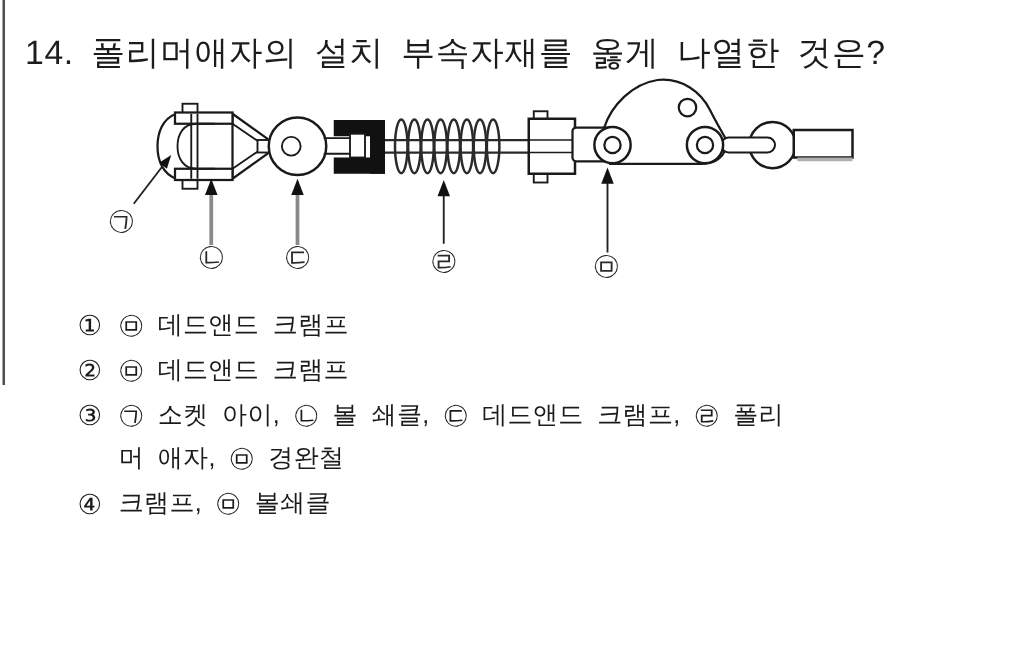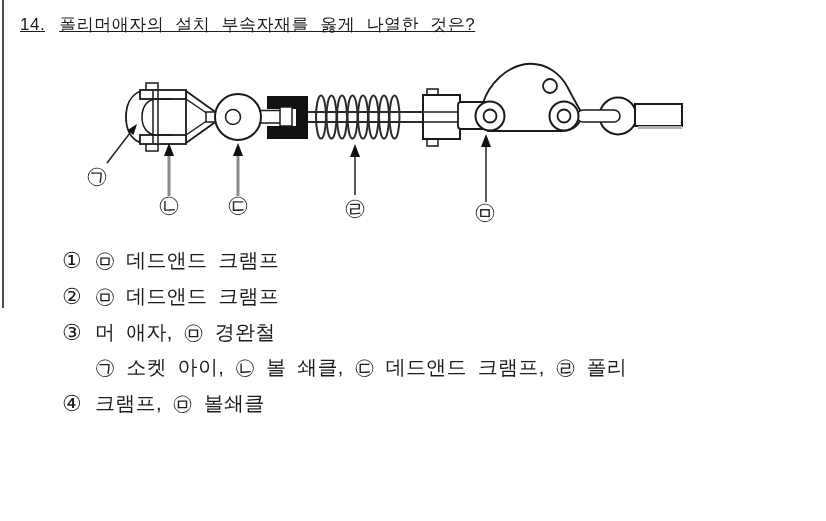--- a/index.html
+++ b/index.html
@@ -14,27 +14,26 @@
     color: #1a1a1a;
   }
   .left-border {
     position: absolute;
     left: 2px; top: 0;
     width: 2px; height: 308px;
     background: #4f4f4f;
   }
   .question-title {
     position: absolute;
-    left: 20px; top: 13px;
-    font-size: 17px;
+    left: 20px; top: 24px;
+    font-size: 27px;
     letter-spacing: 0.5px;
     word-spacing: 6px;
     white-space: nowrap;
     color: #1c1c1c;
-    text-decoration: underline;
   }
   .q-num { margin-right: 14px; }
   .diagram {
     position: absolute;
     left: 0; top: 55px;
   }
   .options {
     position: absolute;
     left: 62px; top: 243px;
     width: 748px;
@@ -173,22 +172,22 @@
     <div class="option">
       <span class="opt-num">②</span>
       <div class="opt-lines">
         <div>㉤ 데드앤드 크램프</div>
       </div>
     </div>
 
     <div class="option">
       <span class="opt-num">③</span>
       <div class="opt-lines">
+        <div>㉠ 소켓 아이, ㉡ 볼 쇄클, ㉢ 데드앤드 크램프, ㉣ 폴리</div>
         <div>머 애자, ㉤ 경완철</div>
-        <div>㉠ 소켓 아이, ㉡ 볼 쇄클, ㉢ 데드앤드 크램프, ㉣ 폴리</div>
       </div>
     </div>
 
     <div class="option">
       <span class="opt-num">④</span>
       <div class="opt-lines">
         <div>크램프, ㉤ 볼쇄클</div>
       </div>
     </div>
 

